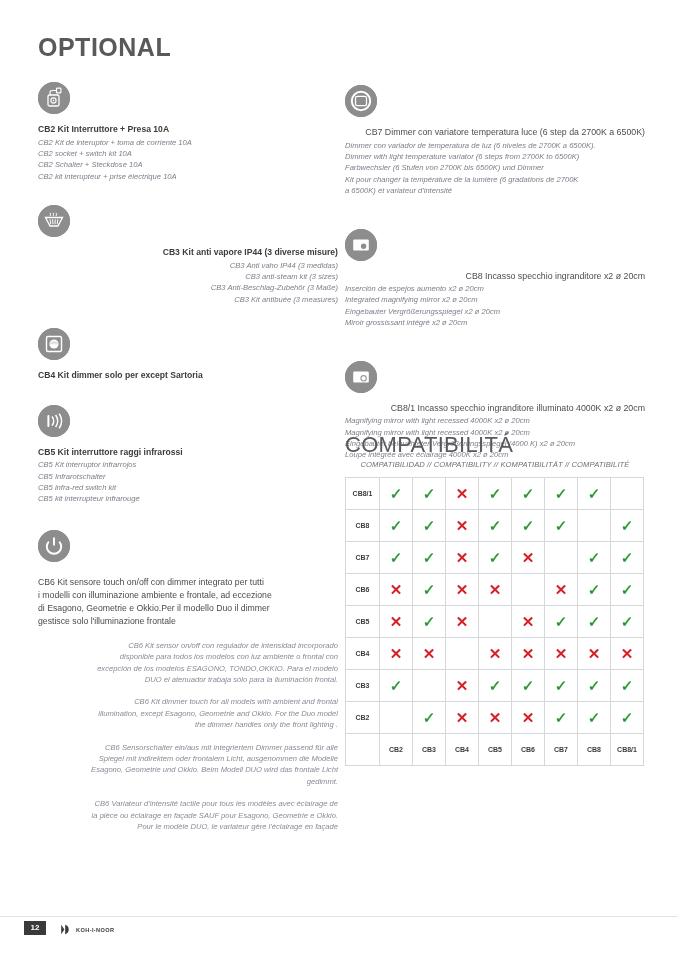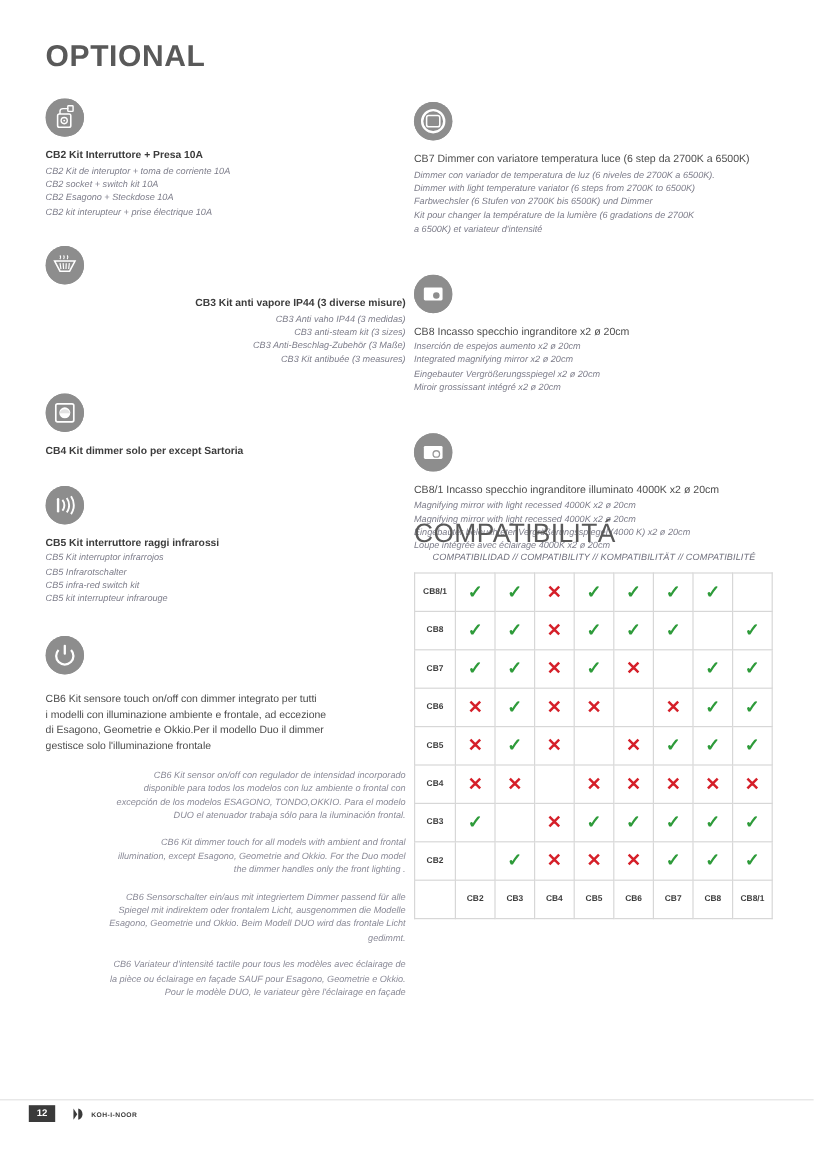--- a/index.html
+++ b/index.html
@@ -52,21 +52,21 @@
     margin-bottom: 9px;
   }
   .opt-icon svg { display: block; }
   .opt-title {
     font-size: 8.6px;
     font-weight: bold;
     color: #3c3c3c;
     line-height: 12.5px;
     margin-bottom: 1px;
   }
-  .opt-title.light { font-weight: normal; color: #4d4d4d; font-size: 8.8px; }
+  .opt-title.light { font-weight: normal; color: #4d4d4d; font-size: 8.8px; text-align: right; }
   .opt-sub {
     font-size: 7.6px;
     font-style: italic;
     color: #7d7d8a;
     line-height: 11.4px;
     white-space: pre-line;
   }
   .opt-para {
     font-size: 7.6px;
     font-style: italic;
@@ -194,21 +194,21 @@
         <rect x="10" y="13" width="11" height="11" rx="1.5" fill="none" stroke="#ffffff" stroke-width="1.3"></rect>
         <circle cx="15.5" cy="18.5" r="2.6" fill="none" stroke="#ffffff" stroke-width="1.1"></circle>
         <circle cx="15.5" cy="18.5" r="0.8" fill="#ffffff"></circle>
         <path d="M12 13 L12 10.5 Q12 8.5 14.5 8.5 L19 8.5" fill="none" stroke="#ffffff" stroke-width="1.2"></path>
         <rect x="18.5" y="6.2" width="4.4" height="4.6" rx="0.6" fill="none" stroke="#ffffff" stroke-width="1.2"></rect>
       </svg>
     </div>
     <div class="opt-title">CB2 Kit Interruttore + Presa 10A</div>
     <div class="opt-sub">CB2 Kit de interuptor + toma de corriente 10A
 CB2  socket + switch kit 10A
-CB2 Esagono + Steckdose 10A
+CB2 Schalter + Steckdose 10A
 CB2 kit interupteur + prise électrique 10A</div>
   </div>
 
   <div class="opt-block" style="margin-top:23px;text-align:right;">
     <div class="opt-icon">
       <svg width="32" height="32" viewBox="0 0 32 32">
         <circle cx="16" cy="16" r="16" fill="#8d8d8d"></circle>
         <path d="M7.5 12.5 L24.5 12.5 L20 21 L12 21 Z" fill="none" stroke="#ffffff" stroke-width="1.3"></path>
         <path d="M12 14.3 L12.8 19.2 M14.6 14.3 L15 19.2 M17.2 14.3 L17 19.2 M19.8 14.3 L19.2 19.2" stroke="#ffffff" stroke-width="1"></path>
         <path d="M12 11 q1.2 -1.6 0 -3.2 M15 11 q1.2 -1.6 0 -3.2 M18 11 q1.2 -1.6 0 -3.2" fill="none" stroke="#ffffff" stroke-width="1"></path>

